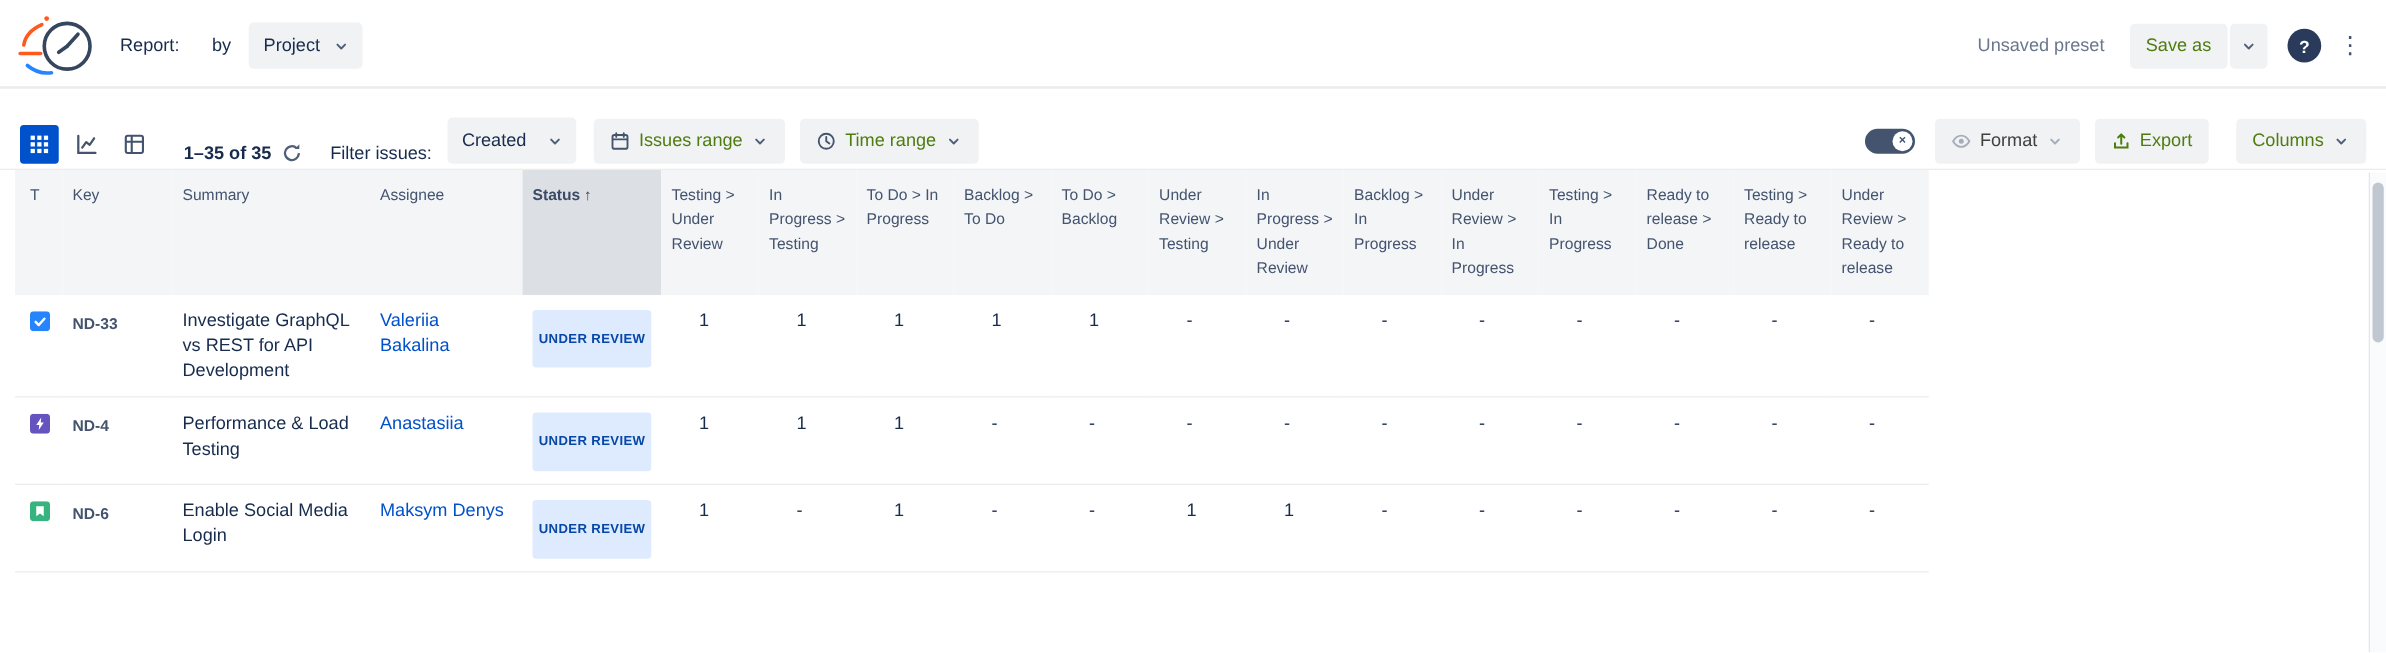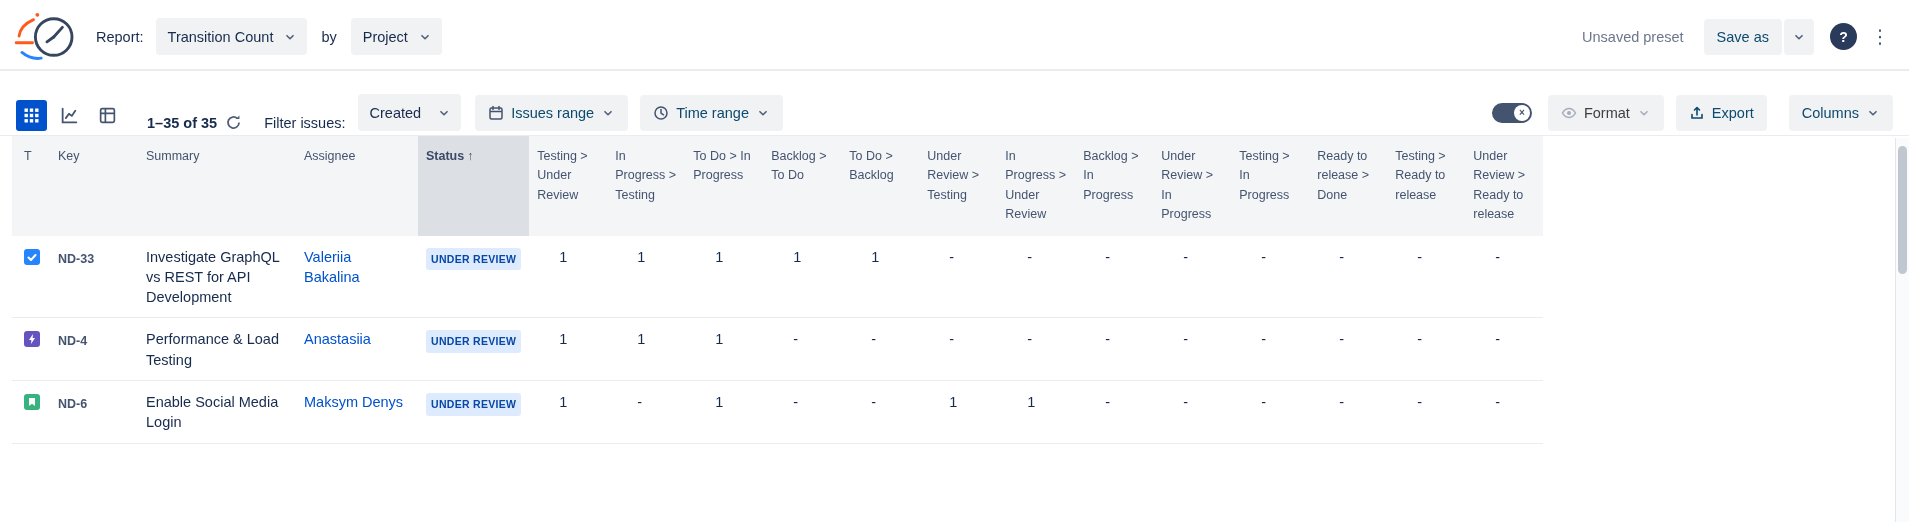--- a/index.html
+++ b/index.html
@@ -15,21 +15,21 @@
   .by-label { font-size:14.5px; margin:0 14px; }
   .pill-select { display:inline-flex; align-items:center; gap:10px; height:37px;
     background:#F1F2F4; border-radius:4px; padding:0 10px 0 12px; font-size:14.5px;
     color:#172B4D; cursor:pointer; white-space:nowrap; }
   .pill-select.wide { min-width:230px; justify-content:space-between; margin-left:16px; }
   .chev { width:14px; height:14px; color:#505F79; flex:none; }
   .tb-right { margin-left:auto; display:flex; align-items:center; }
   .preset-status { color:#6B778C; font-size:14.5px; margin-right:20px; }
   .btn { display:inline-flex; align-items:center; gap:7px; height:36px; padding:0 13px;
     border:none; border-radius:4px; background:#F1F2F4; font-family:inherit;
-    font-size:14.5px; color:#0c4a6e; cursor:pointer; white-space:nowrap; }
+    font-size:14.5px; color:#4d7c0f; cursor:pointer; white-space:nowrap; }
   .btn.icon-only { width:30px; padding:0; justify-content:center; }
   .split { margin-left:2px; }
   .help-btn { width:27px; height:27px; border-radius:50%; background:#2A3A5A; color:#fff;
     border:none; font-weight:bold; font-size:14px; margin-left:16px; cursor:pointer;
     display:flex; align-items:center; justify-content:center; font-family:inherit; }
   .kebab { border:none; background:transparent; color:#42526E; font-size:19px;
     margin-left:12px; cursor:pointer; width:22px; line-height:1; font-family:inherit; }
 
   
   .toolbar { height:65px; display:flex; align-items:flex-end; padding:4px 16px;
@@ -70,21 +70,21 @@
   .sort-arrow { margin-left:3px; font-size:12px; }
   tbody td { border-bottom:1px solid #EBECF0; vertical-align:top;
     padding:11px 8px 10px; font-size:14.5px; line-height:1.4; color:#172B4D; }
   .td-type { padding-left:12px; padding-top:13px; }
   .type-icon { display:inline-block; width:16px; height:16px; cursor:pointer; }
   .type-icon svg { width:16px; height:16px; display:block; }
   .td-key { font-size:12.5px; font-weight:bold; color:#44546F; padding-top:15px; }
   .td-summary { cursor:pointer; }
   .assignee-link { color:#0052CC; text-decoration:none; cursor:pointer; }
   .status-badge { display:inline-block; background:#DEEBFF; color:#0747A6;
-    font-size:10.5px; font-weight:bold; letter-spacing:0.3px; padding:4px 5px;
+    font-size:10.5px; font-weight:bold; letter-spacing:0.3px; padding:16px 5px;
     border-radius:3px; white-space:nowrap; margin-top:1px; }
   .td-val { padding-left:30px; }
 
   
   .vscroll { position:absolute; top:138px; right:0; width:14px; height:384px;
     background:#FAFBFC; border-left:1px solid #E4E6EA; }
   .vthumb { position:absolute; top:8px; left:2px; width:9px; height:128px;
     border-radius:5px; background:#C1C7D0; }
 </style>
 </head>
@@ -98,26 +98,20 @@
         <circle cx="41" cy="27" r="19" fill="#fff" stroke="#37465F" stroke-width="3"></circle>
         <path d="M41 27 L50 17" stroke="#37465F" stroke-width="3" stroke-linecap="round"></path>
         <path d="M41 27 L34 32" stroke="#37465F" stroke-width="3" stroke-linecap="round"></path>
         <path d="M20 9 C11 13 6 19 5 26" fill="none" stroke="#FF5A1D" stroke-width="3" stroke-linecap="round"></path>
         <path d="M2 33 L19 33" stroke="#FF5A1D" stroke-width="3" stroke-linecap="round"></path>
         <path d="M8 43 C14 48 21 50 28 49" fill="none" stroke="#2684FF" stroke-width="3" stroke-linecap="round"></path>
         <circle cx="24" cy="4" r="2" fill="#FF5A1D"></circle>
       </svg>
     </span>
     <span class="tb-label">Report:</span>
-    <div class="pill-select">
-      <span>Transition Count</span>
-      <svg class="chev" viewBox="0 0 16 16">
-          <path d="M4.5 6.5L8 10l3.5-3.5" fill="none" stroke="currentColor" stroke-width="1.8" stroke-linecap="round" stroke-linejoin="round"></path>
-        </svg>
-    </div>
     <span class="by-label">by</span>
     <div class="pill-select">
       <span>Project</span>
       <svg class="chev" viewBox="0 0 16 16">
           <path d="M4.5 6.5L8 10l3.5-3.5" fill="none" stroke="currentColor" stroke-width="1.8" stroke-linecap="round" stroke-linejoin="round"></path>
         </svg>
     </div>
     <div class="tb-right">
       <span class="preset-status">Unsaved preset</span>
       <button class="btn">Save as</button>

